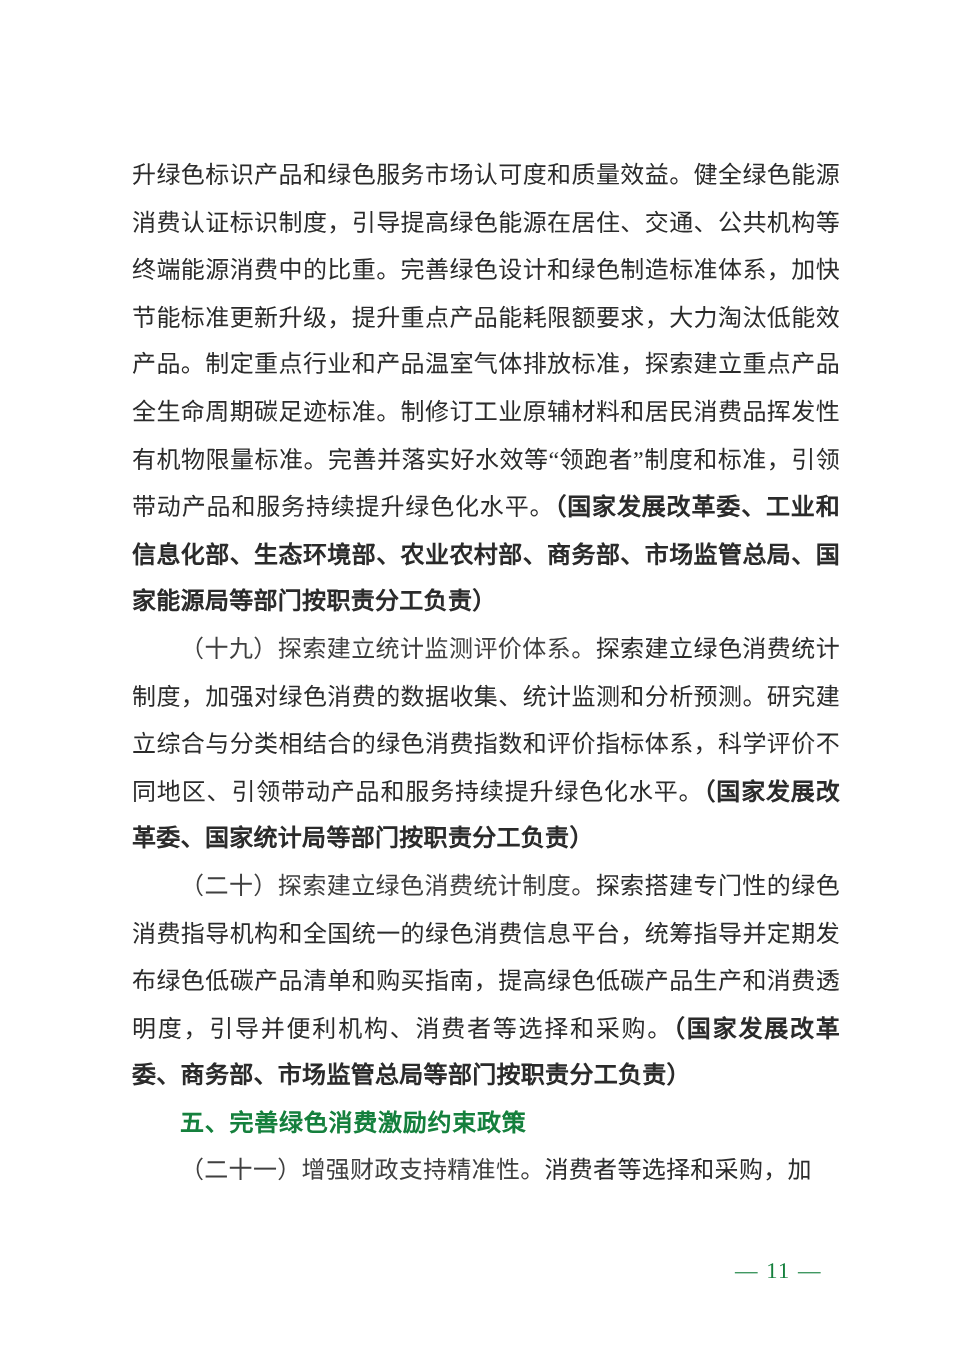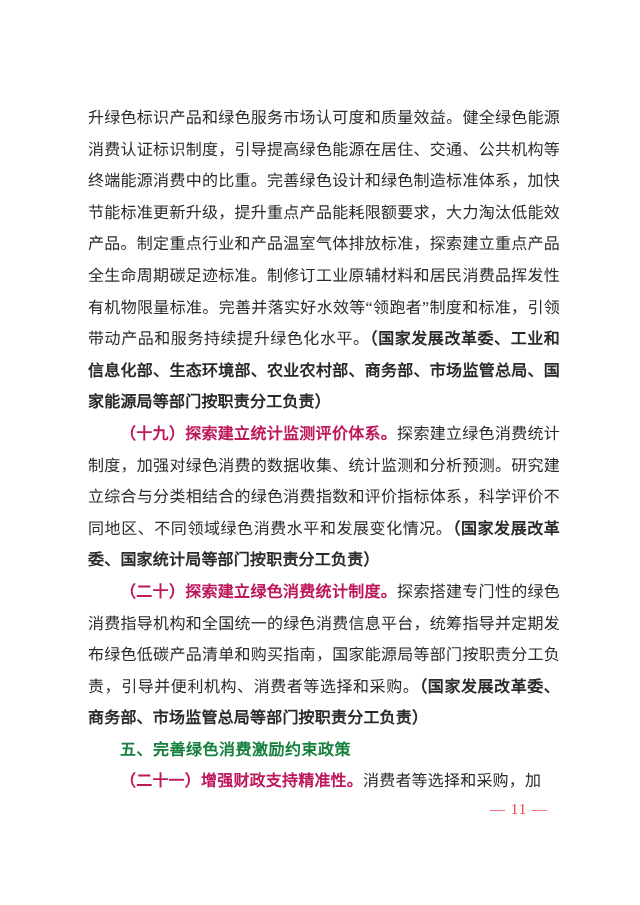--- a/index.html
+++ b/index.html
@@ -28,57 +28,57 @@
     letter-spacing: 0.2px;
   }
   .body-text p {
     margin: 0;
     padding: 0;
   }
   .para-indent {
     text-indent: 2em;
   }
   .lead-bold {
-    font-weight: bold;
-    color: #be185d;
+    font-weight: normal;
+    color: #404040;
   }
   .dept-list {
     font-weight: bold;
     color: #2b2b2b;
   }
   .section-heading {
     font-family: "Liberation Sans", "DejaVu Sans", sans-serif;
     font-weight: bold;
     color: #15803d;
     text-indent: 2em;
     letter-spacing: 0.5px;
   }
   .page-number {
     position: absolute;
-    top: 797px;
+    top: 836px;
     right: 92px;
     font-size: 15px;
     line-height: 24px;
-    color: #ef4444;
+    color: #15803d;
     font-family: "Liberation Serif", "DejaVu Serif", serif;
     letter-spacing: 1px;
   }
 </style>
 </head>
 <body>
 
 <div class="page">
 
   <div class="body-text">
 
     <p><span>升绿色标识产品和绿色服务市场认可度和质量效益。健全绿色能源消费认证标识制度，引导提高绿色能源在居住、交通、公共机构等终端能源消费中的比重。完善绿色设计和绿色制造标准体系，加快节能标准更新升级，提升重点产品能耗限额要求，大力淘汰低能效产品。制定重点行业和产品温室气体排放标准，探索建立重点产品全生命周期碳足迹标准。制修订工业原辅材料和居民消费品挥发性有机物限量标准。完善并落实好水效等“领跑者”制度和标准，引领带动产品和服务持续提升绿色化水平。</span><span class="dept-list">（国家发展改革委、工业和信息化部、生态环境部、农业农村部、商务部、市场监管总局、国家能源局等部门按职责分工负责）</span></p>
 
-    <p class="para-indent"><span class="lead-bold">（十九）探索建立统计监测评价体系。</span><span>探索建立绿色消费统计制度，加强对绿色消费的数据收集、统计监测和分析预测。研究建立综合与分类相结合的绿色消费指数和评价指标体系，科学评价不同地区、不同领域绿色消费水平和发展变化情况。</span><span class="dept-list">（国家发展改革委、国家统计局等部门按职责分工负责）</span></p>
+    <p class="para-indent"><span class="lead-bold">（十九）探索建立统计监测评价体系。</span><span>探索建立绿色消费统计制度，加强对绿色消费的数据收集、统计监测和分析预测。研究建立综合与分类相结合的绿色消费指数和评价指标体系，科学评价不同地区、引领带动产品和服务持续提升绿色化水平。</span><span class="dept-list">（国家发展改革委、国家统计局等部门按职责分工负责）</span></p>
 
-    <p class="para-indent"><span class="lead-bold">（二十）探索建立绿色消费统计制度。</span><span>探索搭建专门性的绿色消费指导机构和全国统一的绿色消费信息平台，统筹指导并定期发布绿色低碳产品清单和购买指南，国家能源局等部门按职责分工负责，引导并便利机构、消费者等选择和采购。</span><span class="dept-list">（国家发展改革委、商务部、市场监管总局等部门按职责分工负责）</span></p>
+    <p class="para-indent"><span class="lead-bold">（二十）探索建立绿色消费统计制度。</span><span>探索搭建专门性的绿色消费指导机构和全国统一的绿色消费信息平台，统筹指导并定期发布绿色低碳产品清单和购买指南，提高绿色低碳产品生产和消费透明度，引导并便利机构、消费者等选择和采购。</span><span class="dept-list">（国家发展改革委、商务部、市场监管总局等部门按职责分工负责）</span></p>
 
     <p class="section-heading">五、完善绿色消费激励约束政策</p>
 
     <p class="para-indent"><span class="lead-bold">（二十一）增强财政支持精准性。</span><span>消费者等选择和采购，加</span></p>
 
   </div>
 
   <div class="page-number">— 11 —</div>
 
 </div>

